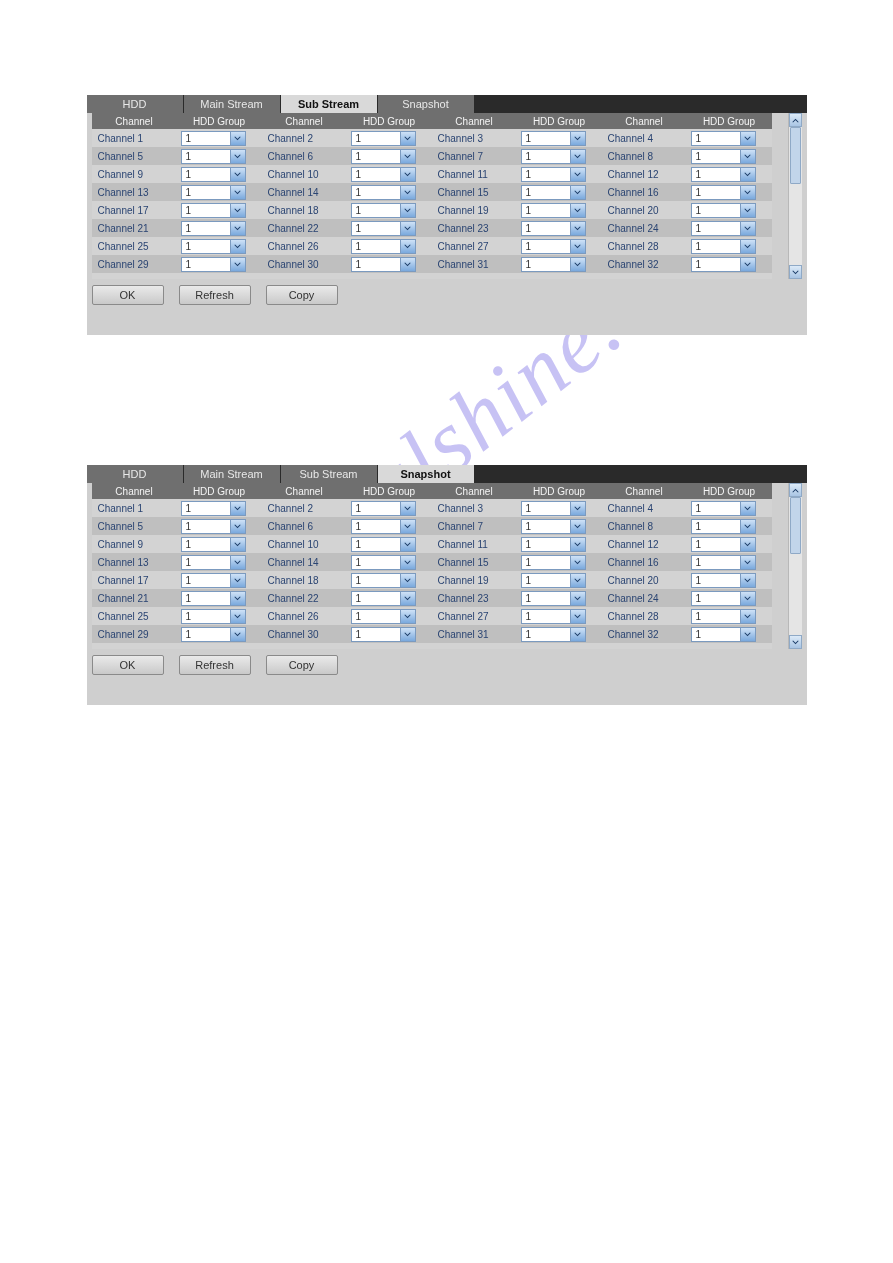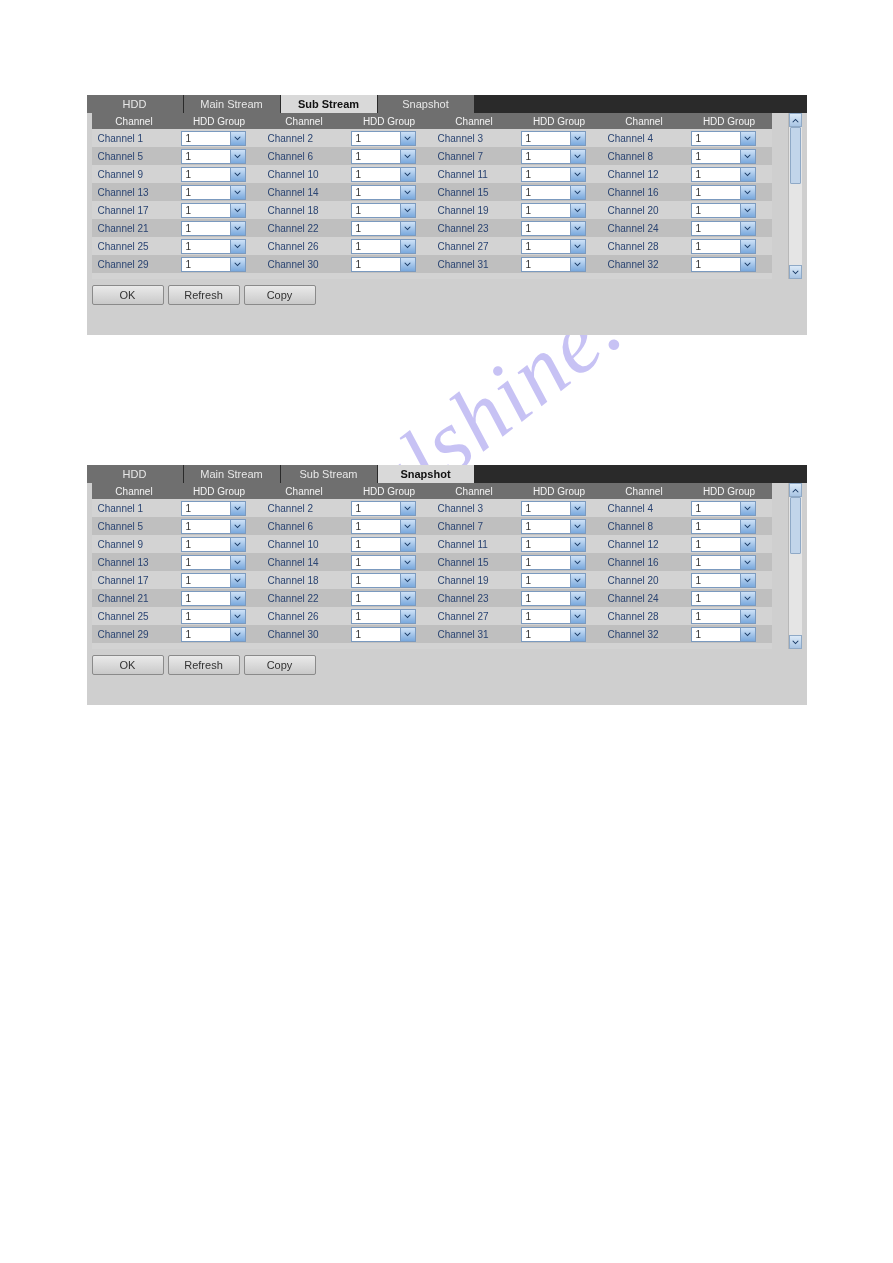--- a/index.html
+++ b/index.html
@@ -141,21 +141,21 @@
     left: 1px;
     right: 1px;
     height: 40%;
     background: #c2d5ea;
     border: 1px solid #8fa9c6;
     border-radius: 1px;
   }
   .scrollbtn svg { width: 7px; height: 5px; display: block; }
   .btnrow {
     display: flex;
-    gap: 4px;
+    gap: 15px;
     padding: 6px 5px 0 5px;
   }
   .btn {
     width: 70px;
     height: 18px;
     background: linear-gradient(#eaeaea,#c9c9c9);
     border: 1px solid #8a8a8a;
     border-radius: 2px;
     display: flex;
     align-items: center;

